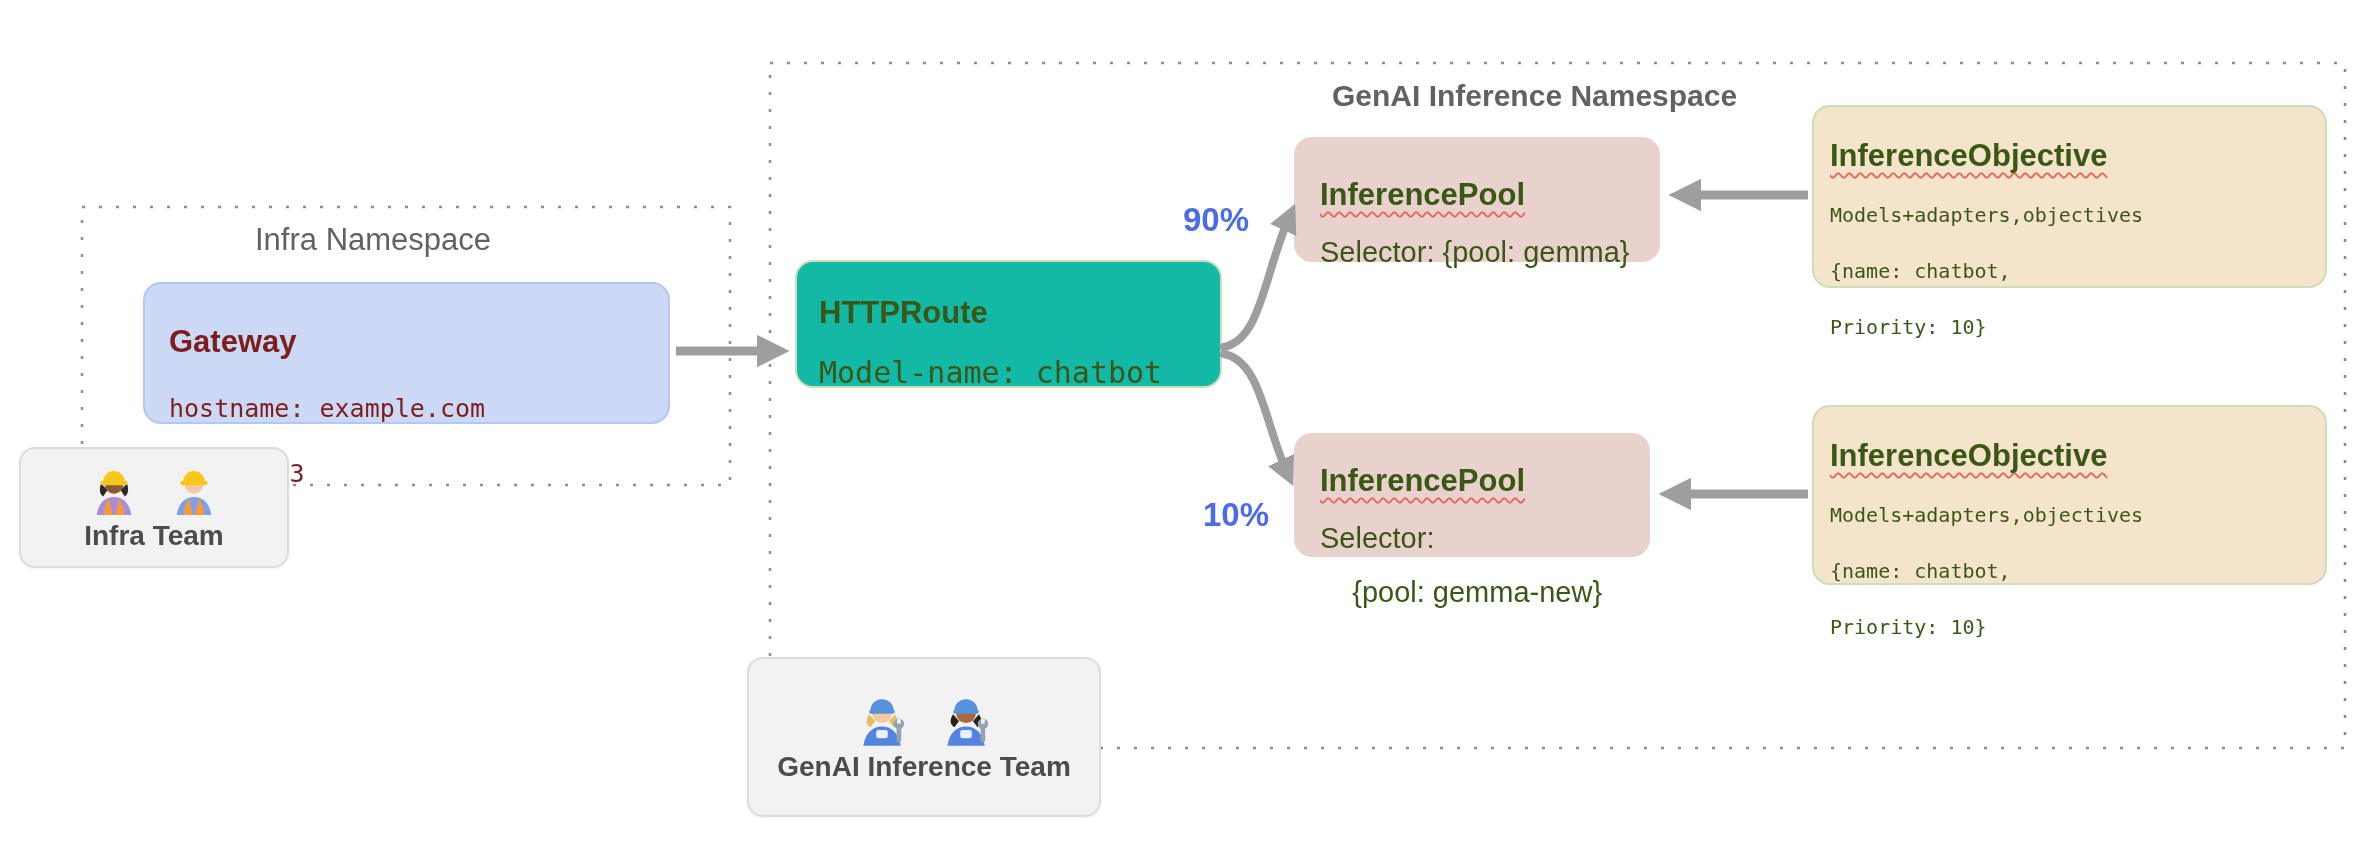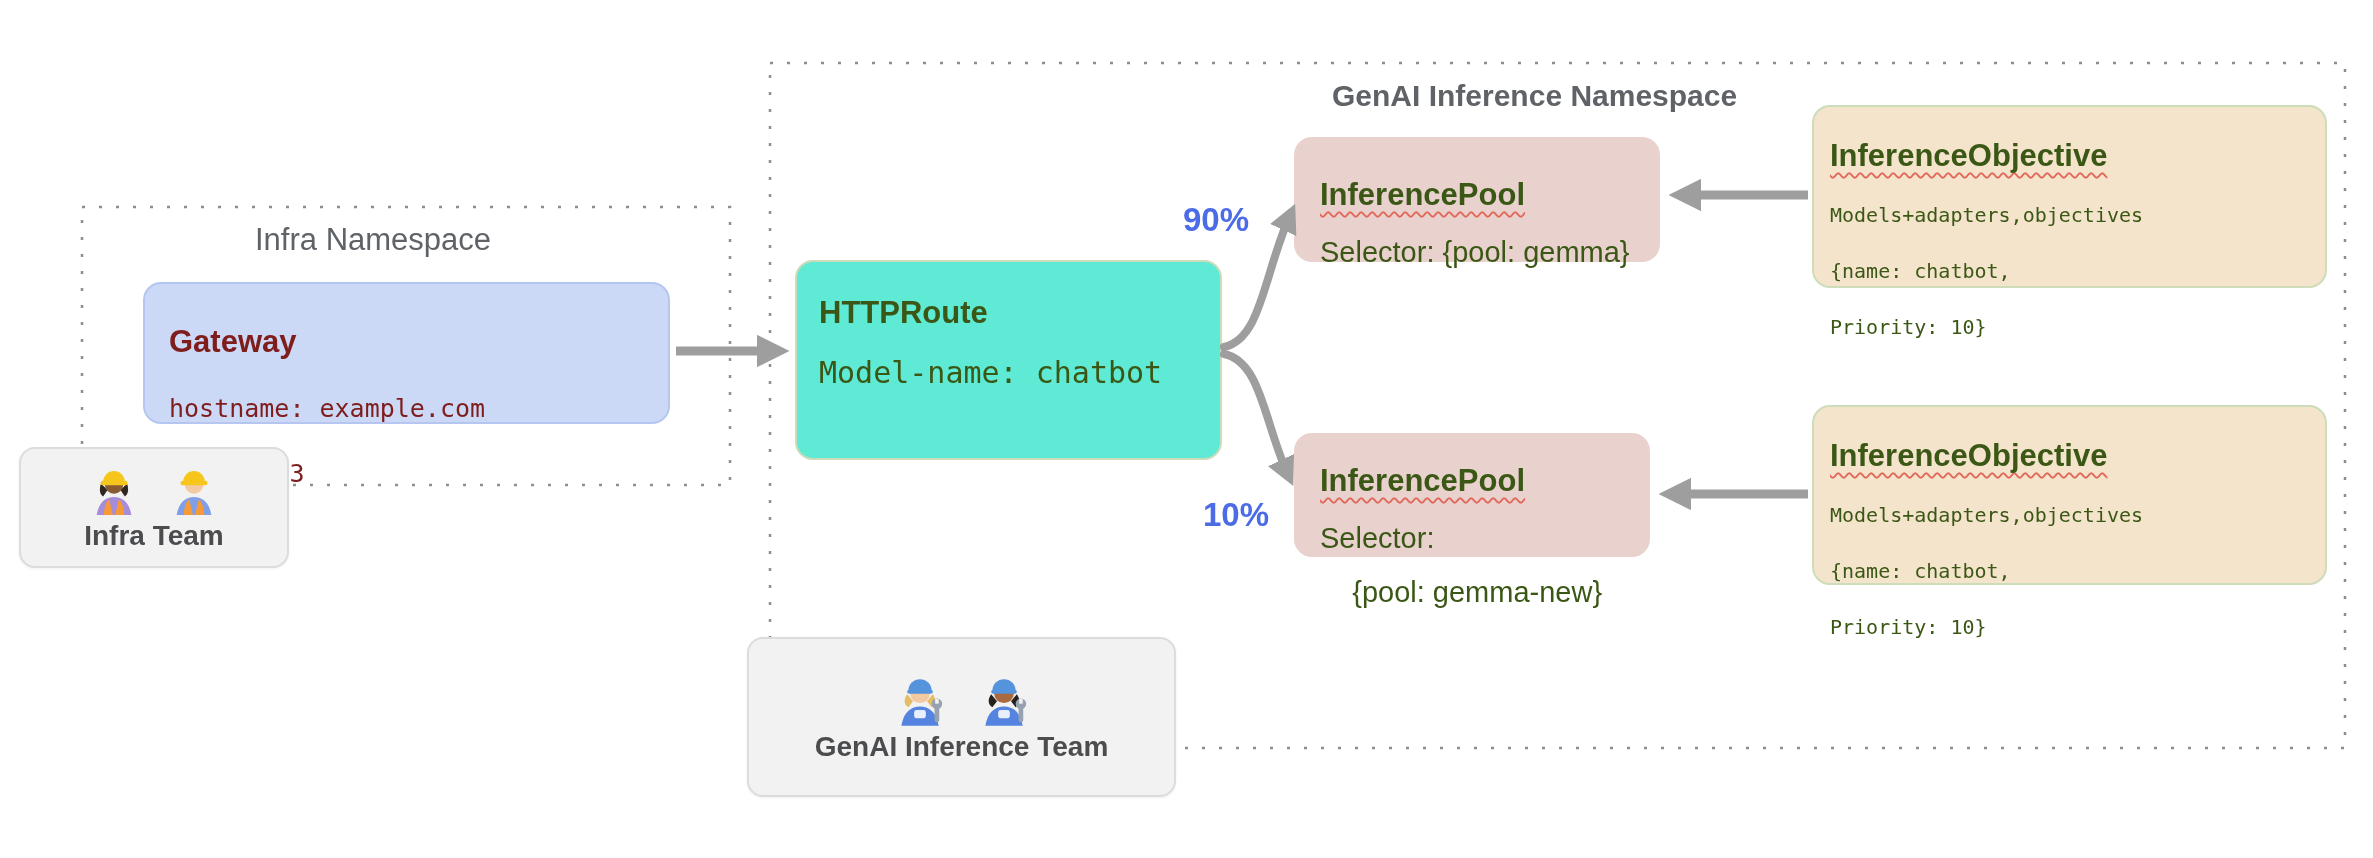--- a/index.html
+++ b/index.html
@@ -16,21 +16,21 @@
   .node{position:absolute;border-radius:18px;box-sizing:border-box;}
   .title{font-weight:700;font-size:31px;line-height:40px;white-space:nowrap;}
   .navy{color:#7f1d1d;margin-top:28px;}
   .green{color:#3b5715;margin-top:20px;}
   .mono{font-family:"DejaVu Sans Mono","Liberation Mono",monospace;white-space:pre;}
 
   .gateway{left:143px;top:282px;width:527px;height:142px;background:#cbd9f6;
            border:2px solid #b5c7f0;padding:10px 0 0 24px;}
   .gateway .mono{font-size:25px;line-height:37px;}
 
-  .httproute{left:795px;top:260px;width:427px;height:200px;background:#5eead4;
+  .httproute{left:795px;top:260px;width:427px;height:128px;background:#14b8a6;
              border:2px solid #cadcbb;padding:10px 0 0 22px;}
   .httproute .title{line-height:42px;}
   .httproute .mono{font-size:30px;line-height:37px;}
 
   .pool{background:#e9d2cd;border:none;}
   .pool-top{left:1294px;top:137px;width:366px;height:125px;padding:18px 0 0 26px;}
   .pool-bottom{left:1294px;top:433px;width:356px;height:124px;padding:8px 0 0 26px;}
   .pool .title{line-height:40px;}
   .pool-line{font-size:29px;line-height:34px;white-space:pre;}
 
@@ -47,21 +47,21 @@
   
   .weight{position:absolute;color:#4b6ce5;font-weight:700;font-size:33px;}
   .weight.top{left:1183px;top:201px;}
   .weight.bottom{left:1203px;top:496px;}
 
   
   .team{position:absolute;background:#f2f2f3;border:2px solid #dcdcdc;border-radius:16px;
         box-sizing:border-box;display:flex;flex-direction:column;align-items:center;
         justify-content:center;gap:4px;box-shadow:0 1px 3px rgba(0,0,0,.06);}
   .team.infra{left:19px;top:447px;width:270px;height:121px;}
-  .team.genai{left:747px;top:637px;width:429px;height:160px;}
+  .team.genai{left:747px;top:657px;width:354px;height:160px;}
   .team-label{font-weight:700;font-size:28px;color:#4b4c4e;white-space:nowrap;}
   .persons{display:flex;gap:28px;}
   svg.person{width:52px;height:52px;display:block;}
   .team.genai svg.person{width:56px;height:56px;}
 
   
   .hat{fill:#f6c61c;} .strap{fill:#f59a37;}
   .w1 .skin{fill:#8a5a33;} .w1 .torso{fill:#a58cdd;} .w1 .hair{fill:#2f2620;}
   .w2 .skin{fill:#f2c9a0;} .w2 .torso{fill:#7f9fe8;} .w2 .hair{display:none;}
   .cap{fill:#5693dd;} .overall{fill:#5584e0;} .bib{fill:#e7eefc;}

